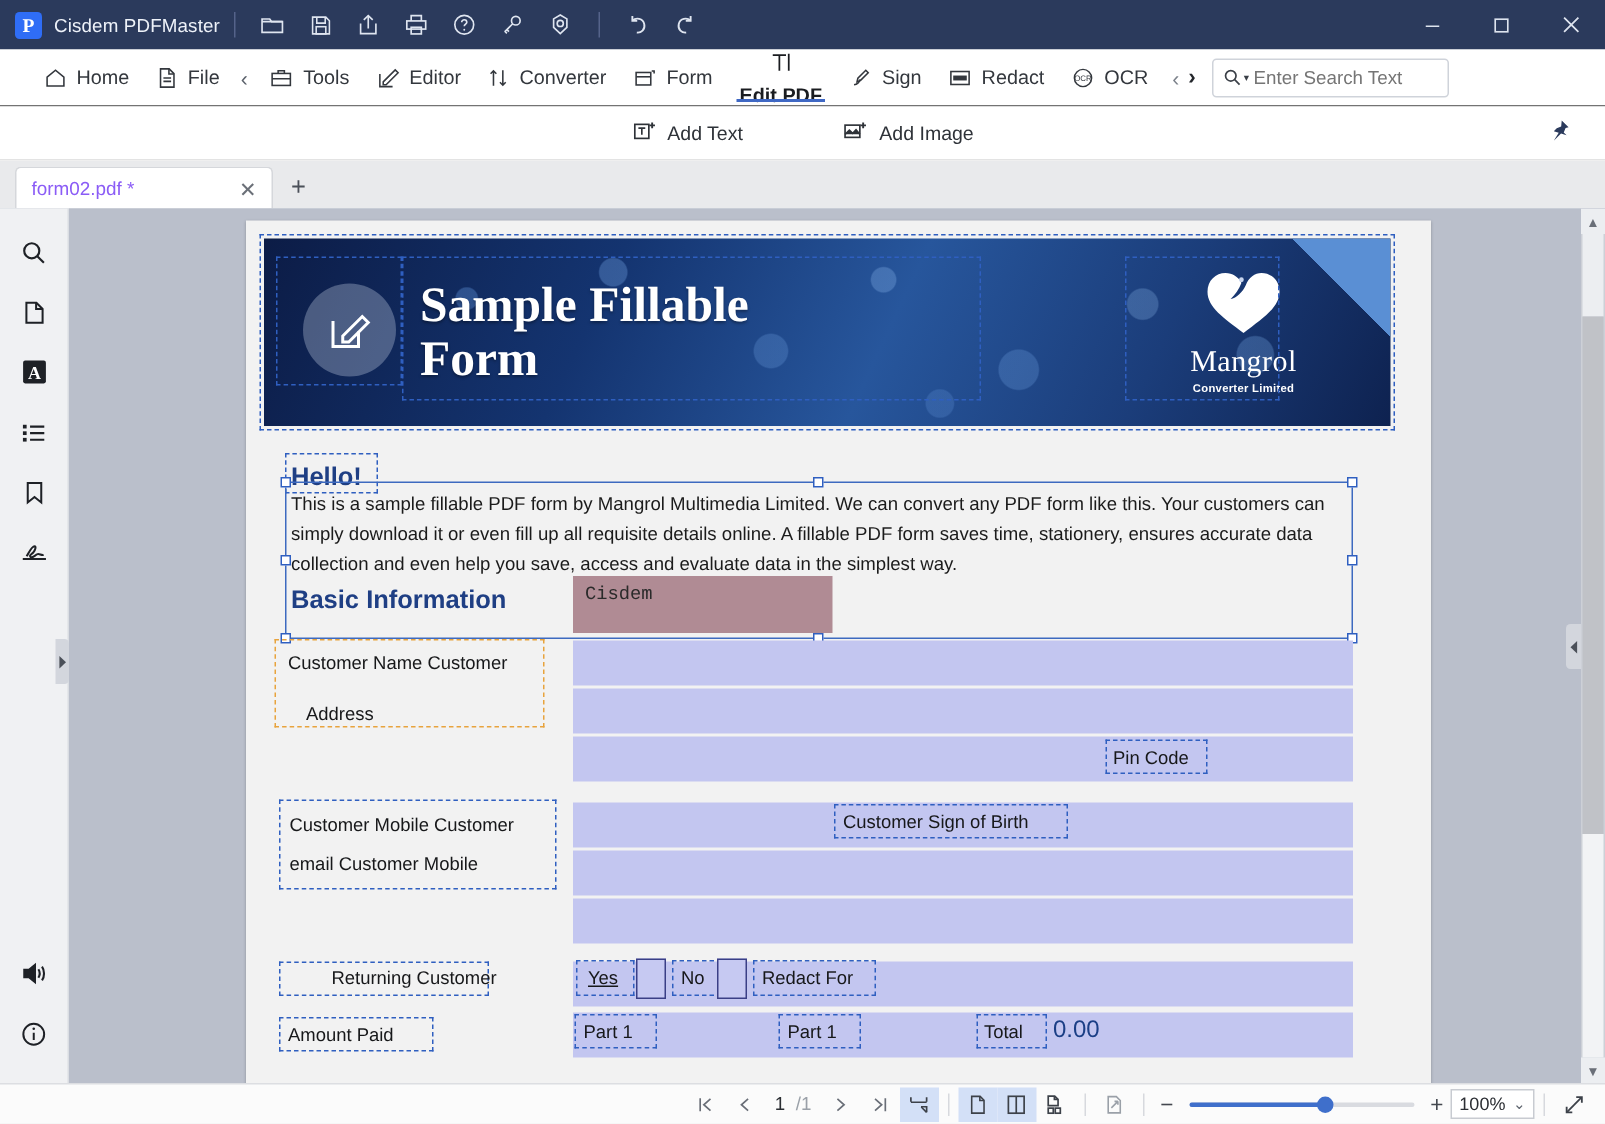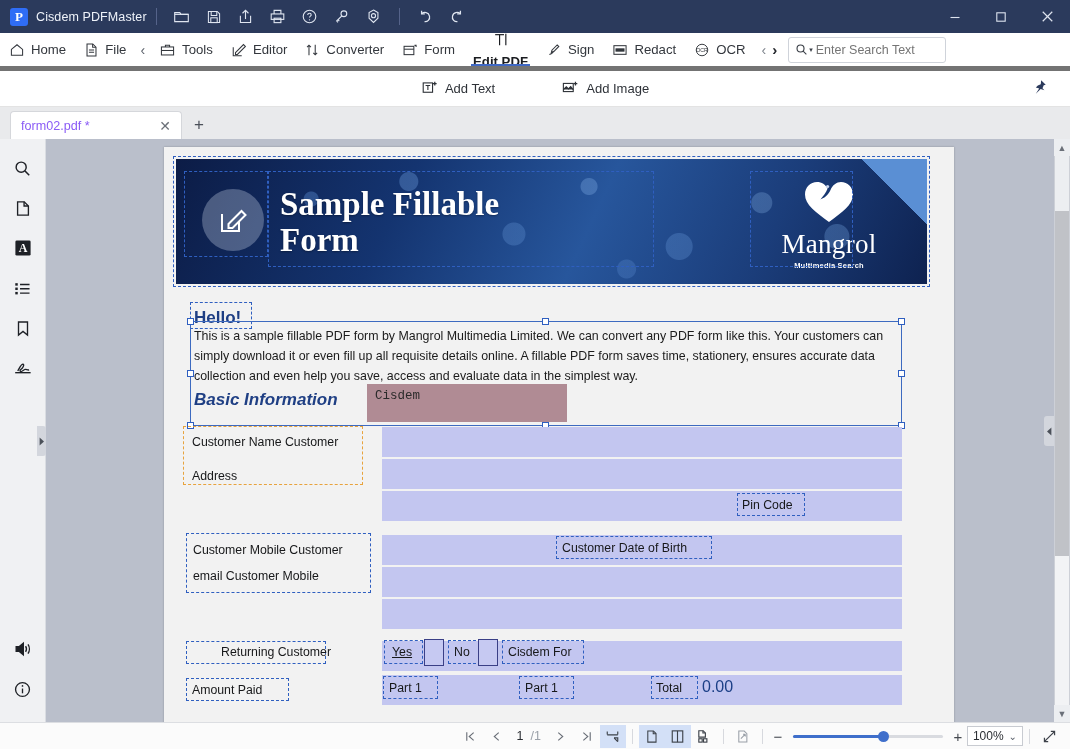--- a/index.html
+++ b/index.html
@@ -25,21 +25,21 @@
   .tb-sep { width:1px; height:17px; background:#55638a; margin:0 9px; }
   .tb-icon { width:26px; height:26px; display:flex; align-items:center; justify-content:center;
              color:#dfe5f0; margin:0 3px; }
   .tb-icon svg { display:block; }
   .win-btns { position:absolute; right:0; top:0; height:33px; display:flex; }
   .win-btn { width:46px; height:33px; display:flex; align-items:center; justify-content:center; color:#dde3ee; }
 
   
   .menubar {
     height:38px; flex:0 0 38px; background:#fff; display:flex; align-items:center;
-    padding-left:0; border-bottom:5px solid #737373; position:relative;
+    padding-left:20px; border-bottom:1px solid #737373; position:relative;
   }
   .menu-item { display:flex; align-items:center; gap:6px; padding:0 9px; height:38px;
                color:#33373d; font-size:13.2px; white-space:nowrap; position:relative; }
   .menu-item.active { color:#1a1c20; font-weight:bold;flex-direction:column; }
   .menu-item.active:after {
     content:""; position:absolute; left:7px; right:7px; bottom:3px; height:2px; background:#3f68c4;
   }
   .menu-item svg { display:block; flex:0 0 auto; }
   .chev { color:#5b616b; padding:0 5px; font-size:14px; display:flex; align-items:center; height:38px; }
   .nav-arrows { display:flex; align-items:center; margin-left:4px; margin-right:2px; color:#4c525c; }
@@ -117,34 +117,34 @@
     color:#ffffff; font-family:"Liberation Serif", serif; font-weight:bold;
     font-size:33px; line-height:1.08; text-shadow:0 1px 2px rgba(0,0,0,.35);
   }
   .pencil-circle {
     position:absolute; left:26px; top:30px; width:62px; height:62px; border-radius:50%;
     background:rgba(220,228,245,.30); display:flex; align-items:center; justify-content:center;
   }
   .mangrol {
     position:absolute; right:50px; top:20px; width:96px; text-align:center; color:#fff;
   }
-  .mangrol .name { font-family:"Liberation Serif", serif; font-size:27px; letter-spacing:.3px; margin-top:2px; }
+  .mangrol .name { font-family:"Liberation Serif", serif; font-size:20px; letter-spacing:.3px; margin-top:2px; }
   .mangrol .sub { font-size:7.5px; letter-spacing:.2px; margin-top:1px; font-weight:bold; }
 
   
   .dash { position:absolute; border:1px dashed #2f5fc0; pointer-events:none; }
   .dash-orange { position:absolute; border:1.5px dashed #e8a33d; pointer-events:none; }
 
   
   .selbox { position:absolute; border:1px solid #3d6ac0; pointer-events:none; }
   .handle { position:absolute; width:7px; height:7px; background:#fff; border:1px solid #2f5fc0; }
 
   .doc-text { position:absolute; color:#1b1b1b; font-size:12.4px; line-height:20px; }
   .hello { position:absolute; color:#1f3f84; font-weight:bold; font-size:17px; font-family:"Liberation Sans", sans-serif; }
-  .basicinfo { position:absolute; color:#1f3f84; font-weight:bold; font-size:17px;font-style:italic; }
+  .basicinfo { position:absolute; color:#1f3f84; font-weight:bold; font-size:17px; }
 
   .hl-text {
     position:absolute; background:#b08b94; color:#2a2a2a; font-family:"Liberation Mono", monospace;
     font-size:12.5px; padding:5px 8px;
   }
 
   .field { position:absolute; background:#c3c6f0; }
   .lbl { position:absolute; font-size:12.3px; color:#17181a; white-space:nowrap; }
   .cb { position:absolute; background:#c6c9f2; border:1px solid #3a3f86; }
   .total-val { position:absolute; font-size:16px; color:#1b3f86; }
@@ -491,21 +491,21 @@
             <div>Form</div>
           </div>
           <div class="mangrol">
             <span>
               <svg width="54" height="44" viewBox="0 0 54 44" fill="#ffffff">
                 <path d="M27 43C14 33 3 26 3 15.5 3 8 8.5 3 15 3c4.6 0 8.7 2.6 10.6 6.6C24 14 21.5 17 18.4 20.4c4-1 8-4.6 10.1-9.3C30.4 6 34.6 3 39 3c6.5 0 12 5 12 12.5C51 26 40 33 27 43z"></path>
                 <circle cx="25.6" cy="7.5" r="1.6" fill="#c9d6ef"></circle>
               </svg>
             </span>
             <div class="name">Mangrol</div>
-            <div class="sub">Multimedia Search</div>
+            <div class="sub">Converter Limited</div>
           </div>
         </div>
 
         <div class="dash" style="left:9px;top:9px;width:757px;height:131px;"></div>
         <div class="dash" style="left:20px;top:24px;width:84px;height:86px;"></div>
         <div class="dash" style="left:104px;top:24px;width:386px;height:96px;"></div>
         <div class="dash" style="left:586px;top:24px;width:103px;height:96px;"></div>
 
         <div class="hello" style="left:30px;top:161px;">Hello!</div>
         <div class="dash" style="left:26px;top:155px;width:62px;height:27px;"></div>
@@ -517,58 +517,58 @@
           <div class="handle" style="left:-4px;top:50%;margin-top:-4px;"></div>
           <div class="handle" style="right:-4px;top:50%;margin-top:-4px;"></div>
           <div class="handle" style="left:-4px;bottom:-4px;"></div>
           <div class="handle" style="left:50%;margin-left:-4px;bottom:-4px;"></div>
           <div class="handle" style="right:-4px;bottom:-4px;"></div>
         </div>
         <div class="doc-text" style="left:30px;top:179px;width:703px;">This is a sample fillable PDF form by Mangrol Multimedia Limited. We can convert any PDF form like this. Your customers can simply download it or even fill up all requisite details online. A fillable PDF form saves time, stationery, ensures accurate data collection and even help you save, access and evaluate data in the simplest way.</div>
 
         <div class="basicinfo" style="left:30px;top:243px;">Basic Information</div>
 
-        <div class="hl-text" style="left:203px;top:237px;width:200px;height:38px;">Cisdem</div>
+        <div class="hl-text" style="left:218px;top:237px;width:173px;height:38px;">Cisdem</div>
 
         <div class="field" style="left:218px;top:280px;width:520px;height:30px;"></div>
         <div class="field" style="left:218px;top:312px;width:520px;height:30px;"></div>
         <div class="field" style="left:218px;top:344px;width:520px;height:30px;"></div>
 
         <div class="dash-orange" style="left:19px;top:279px;width:180px;height:59px;"></div>
         <div class="lbl" style="left:28px;top:288px;">Customer Name Customer</div>
-        <div class="lbl" style="left:28px;top:322px;">Address</div>
+        <div class="lbl" style="left:40px;top:322px;">Address</div>
 
         <div class="dash" style="left:573px;top:346px;width:68px;height:23px;"></div>
         <div class="lbl" style="left:578px;top:351px;">Pin Code</div>
 
         <div class="field" style="left:218px;top:388px;width:520px;height:30px;"></div>
         <div class="field" style="left:218px;top:420px;width:520px;height:30px;"></div>
         <div class="field" style="left:218px;top:452px;width:520px;height:30px;"></div>
 
         <div class="dash" style="left:22px;top:386px;width:185px;height:60px;"></div>
         <div class="lbl" style="left:29px;top:396px;">Customer Mobile  Customer</div>
         <div class="lbl" style="left:29px;top:422px;">email Customer Mobile</div>
 
         <div class="dash" style="left:392px;top:389px;width:156px;height:23px;"></div>
-        <div class="lbl" style="left:398px;top:394px;">Customer Date of Birth</div>
+        <div class="lbl" style="left:398px;top:394px;">Customer Sign of Birth</div>
 
         <div class="field" style="left:218px;top:494px;width:520px;height:30px;"></div>
         <div class="dash" style="left:22px;top:494px;width:140px;height:23px;"></div>
         <div class="lbl" style="left:28px;top:498px;margin-left:29px;">Returning Customer</div>
 
         <div class="dash" style="left:220px;top:493px;width:39px;height:24px;"></div>
         <div class="lbl" style="left:228px;top:498px;text-decoration:underline;">Yes</div>
         <div class="cb" style="left:260px;top:492px;width:20px;height:27px;"></div>
 
         <div class="dash" style="left:284px;top:493px;width:33px;height:24px;"></div>
         <div class="lbl" style="left:290px;top:498px;">No</div>
         <div class="cb" style="left:314px;top:492px;width:20px;height:27px;"></div>
 
         <div class="dash" style="left:338px;top:493px;width:82px;height:24px;"></div>
-        <div class="lbl" style="left:344px;top:498px;">Cisdem For</div>
+        <div class="lbl" style="left:344px;top:498px;">Redact For</div>
 
         <div class="field" style="left:218px;top:528px;width:520px;height:30px;"></div>
         <div class="dash" style="left:22px;top:531px;width:103px;height:23px;"></div>
         <div class="lbl" style="left:28px;top:536px;">Amount Paid</div>
 
         <div class="dash" style="left:219px;top:529px;width:55px;height:23px;"></div>
         <div class="lbl" style="left:225px;top:534px;">Part 1</div>
 
         <div class="dash" style="left:355px;top:529px;width:55px;height:23px;"></div>
         <div class="lbl" style="left:361px;top:534px;">Part 1</div>

